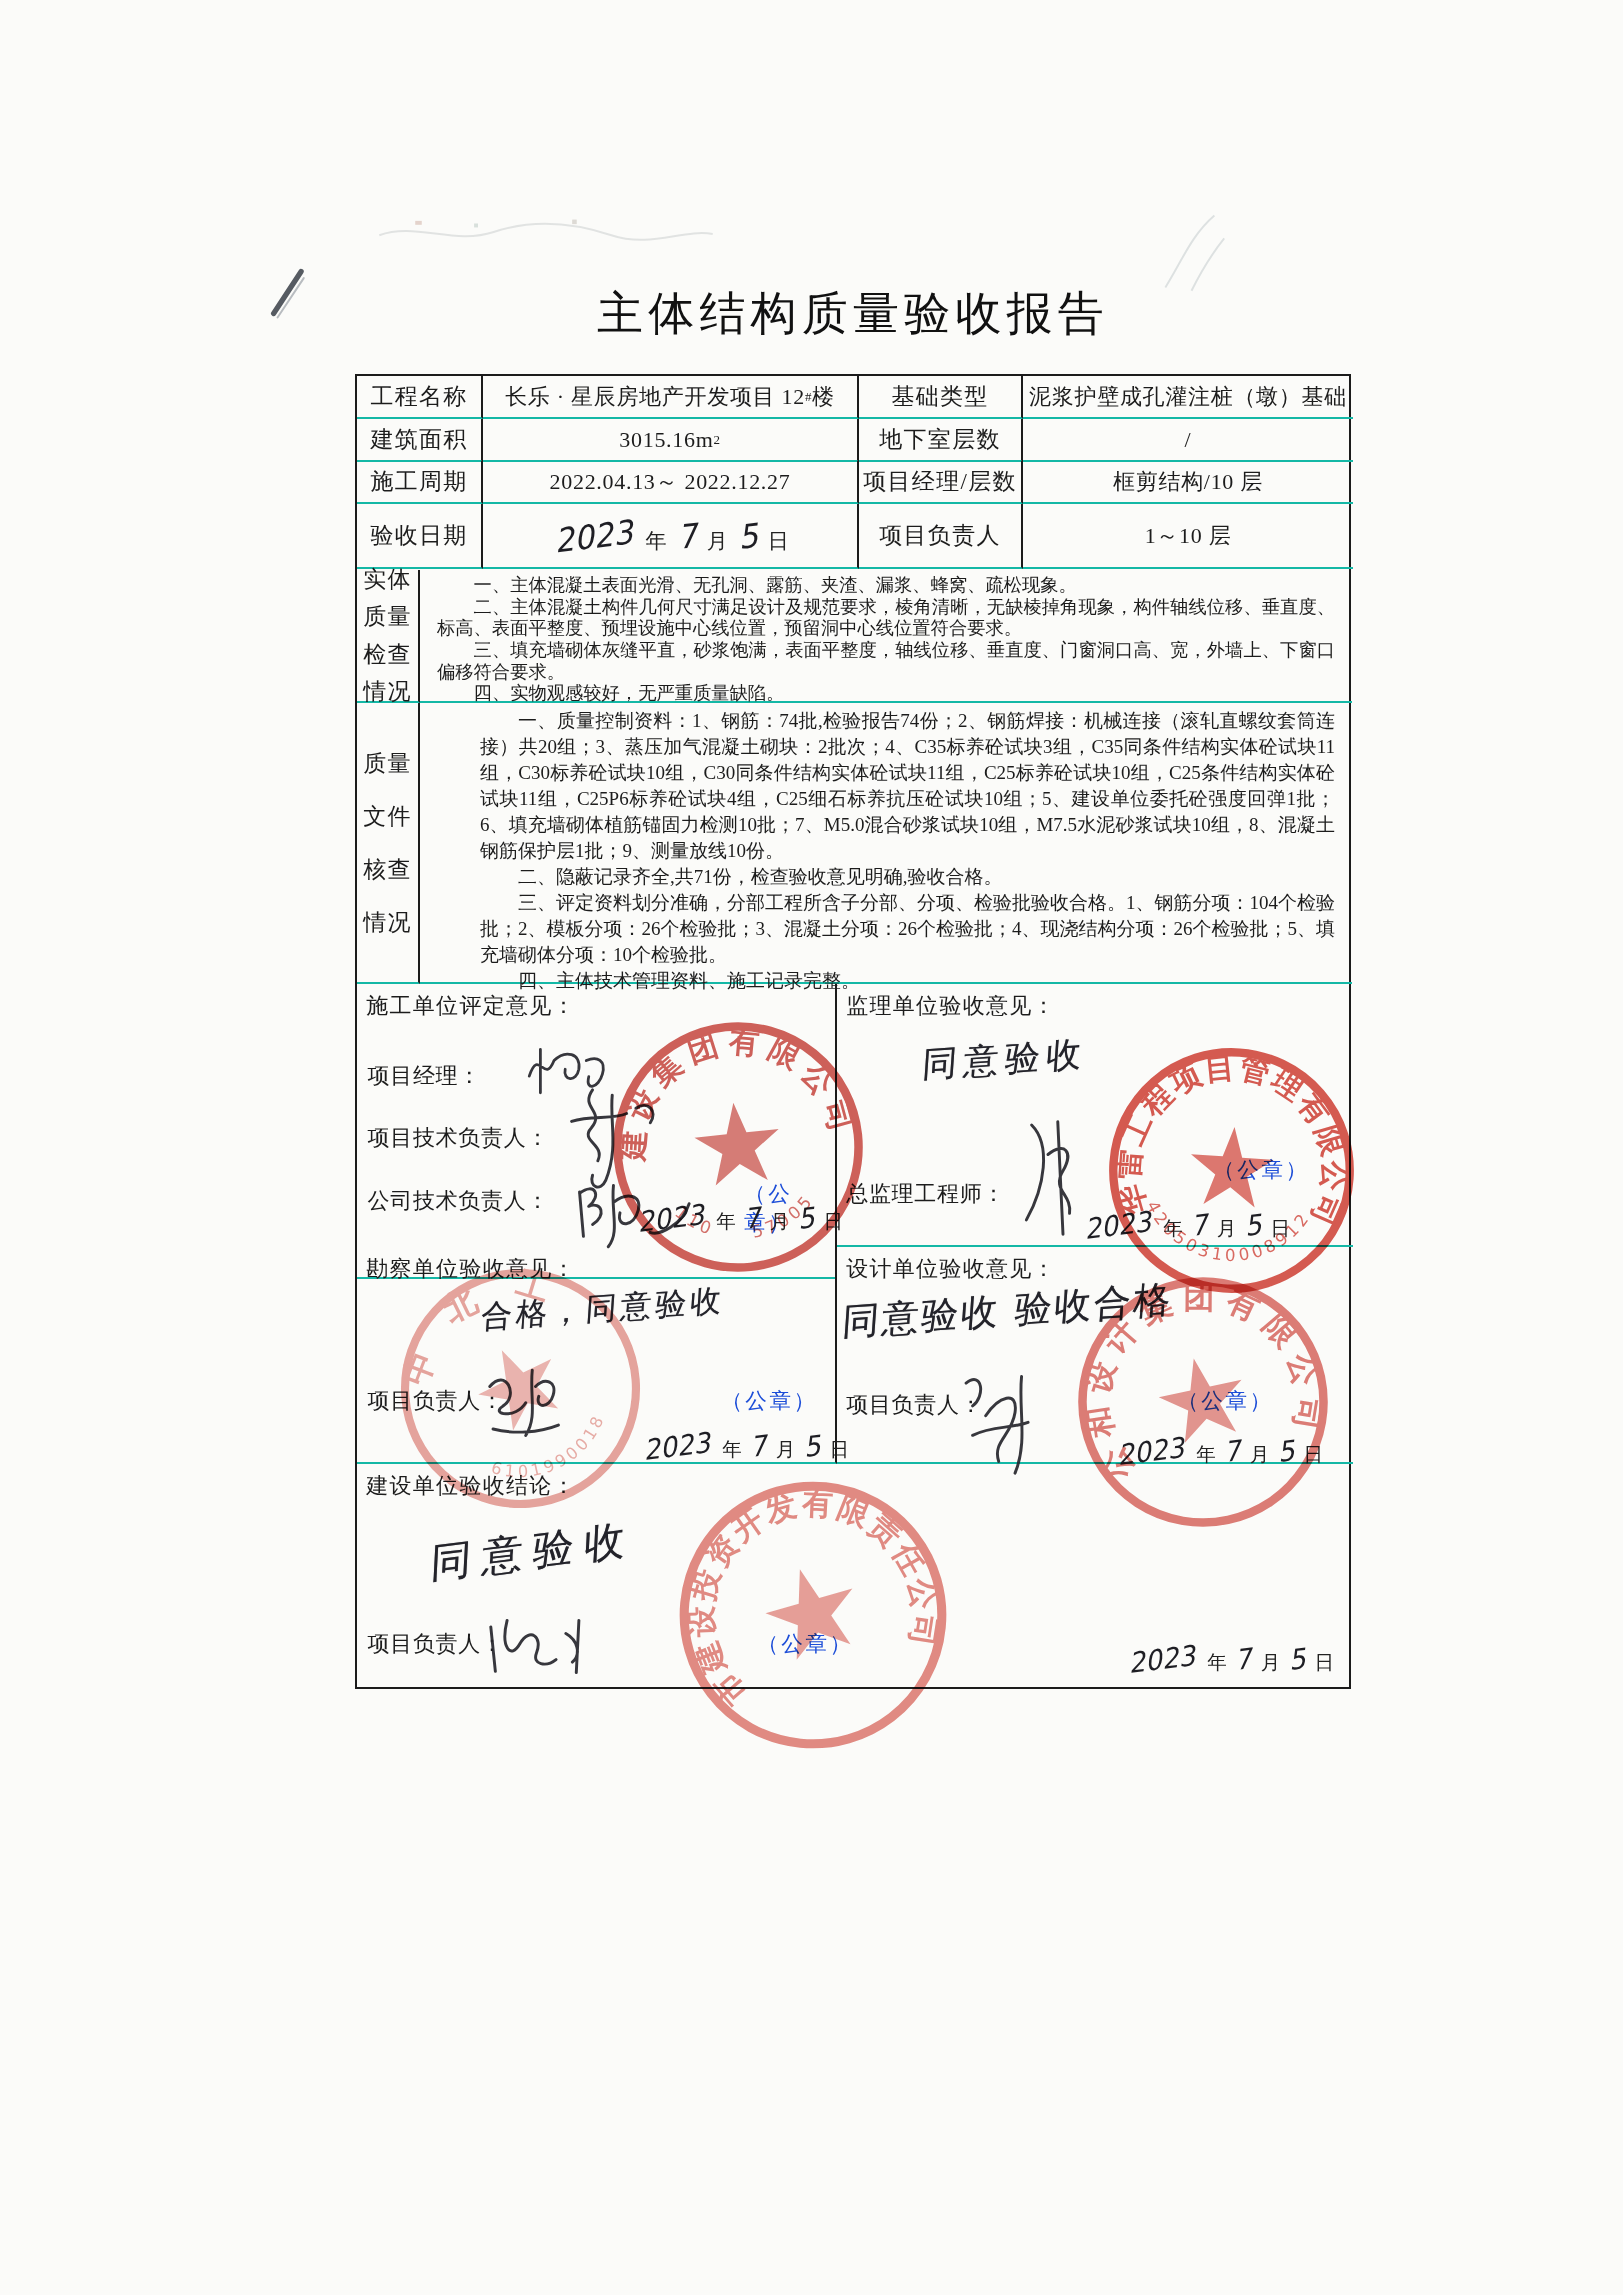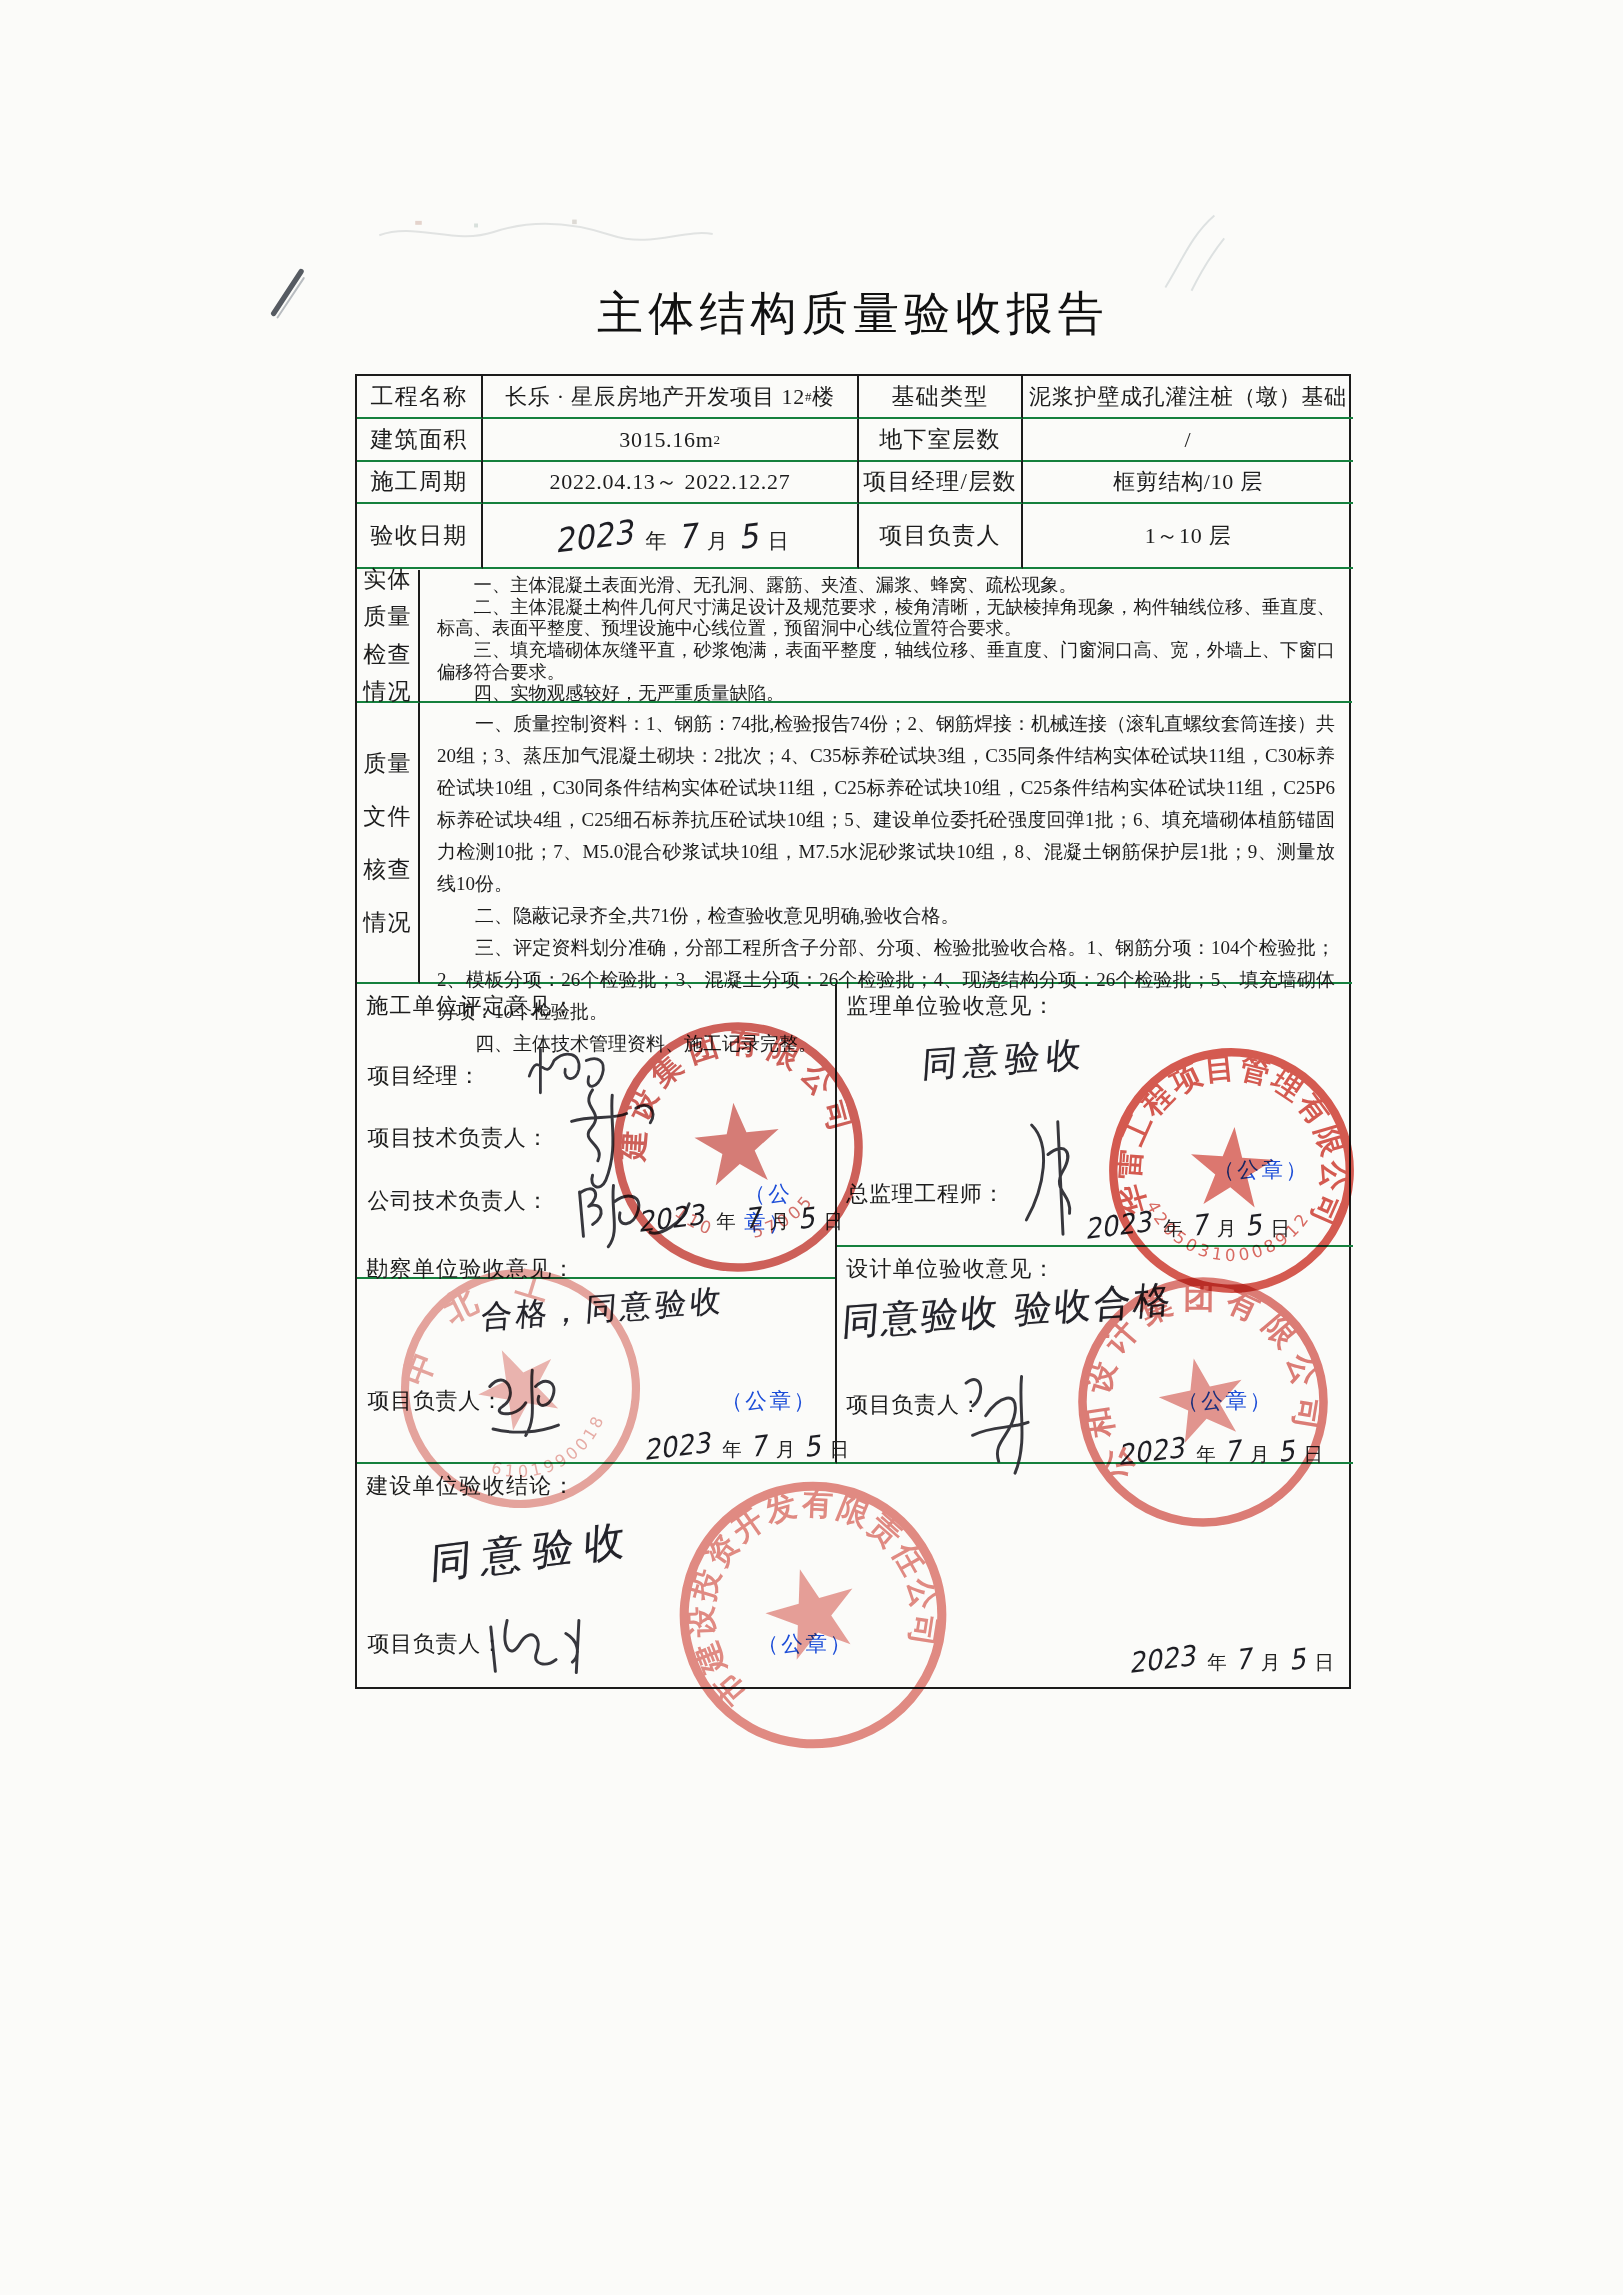--- a/index.html
+++ b/index.html
@@ -17,33 +17,33 @@
     text-align:center;font-family:"Liberation Sans","DejaVu Sans",sans-serif;
     font-weight:normal;font-size:46px;letter-spacing:5.2px;color:#111;margin-top:8px;
   }
   
   #form-table{
     position:absolute;left:355px;top:374px;width:996px;height:1315px;
     border:2.6px solid #1b1b1b;box-sizing:border-box;
   }
   .cell{position:absolute;box-sizing:border-box;}
   .br{border-right:2px solid #1b1b1b;}
-  .bb{border-bottom:2px solid #15803d;}
+  .bb{border-bottom:2px solid #14b8a6;}
   .hcell{display:flex;align-items:center;justify-content:center;font-size:22px;}
   .label-cell{font-size:23px;letter-spacing:1.3px;}
   .value-cell{font-size:22px;letter-spacing:0.7px;}
   sup.small{font-size:13px;}
   
   .vlabel{display:flex;flex-direction:column;align-items:center;justify-content:center;gap:17px;font-size:23px;letter-spacing:1.3px;}
   .vlabel span{display:block;}
   
   .para-box{padding:5.2px 17px 2.6px 17px;text-align:justify;font-family:Liberation Serif, serif;}
   .para-box p{margin:0;text-indent:2em;}
   #entity-content p{font-size:18.3px;line-height:21.6px;}
-  #docs-content p{font-size:19px;line-height:32px;}
+  #docs-content p{font-size:19px;line-height:26px;margin-left:43px;}
   
   .sec-title{position:absolute;font-size:22px;letter-spacing:1.3px;font-weight:normal;}
   .role-label{position:absolute;font-size:22px;letter-spacing:0.7px;}
   .seal-word{position:absolute;font-size:21.6px;letter-spacing:2.6px;color:#1d4ed8;}
   
   .hw{
     font-family:"DejaVu Sans","Liberation Sans",sans-serif;
     color:#1e1e24;display:inline-block;
     transform:skewX(-12deg) rotate(-6deg);
   }

